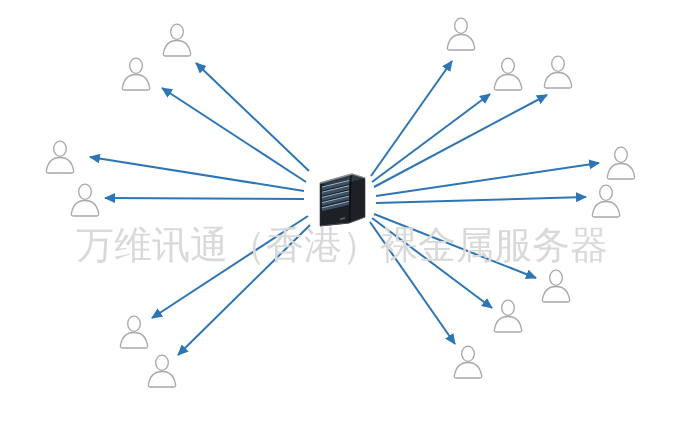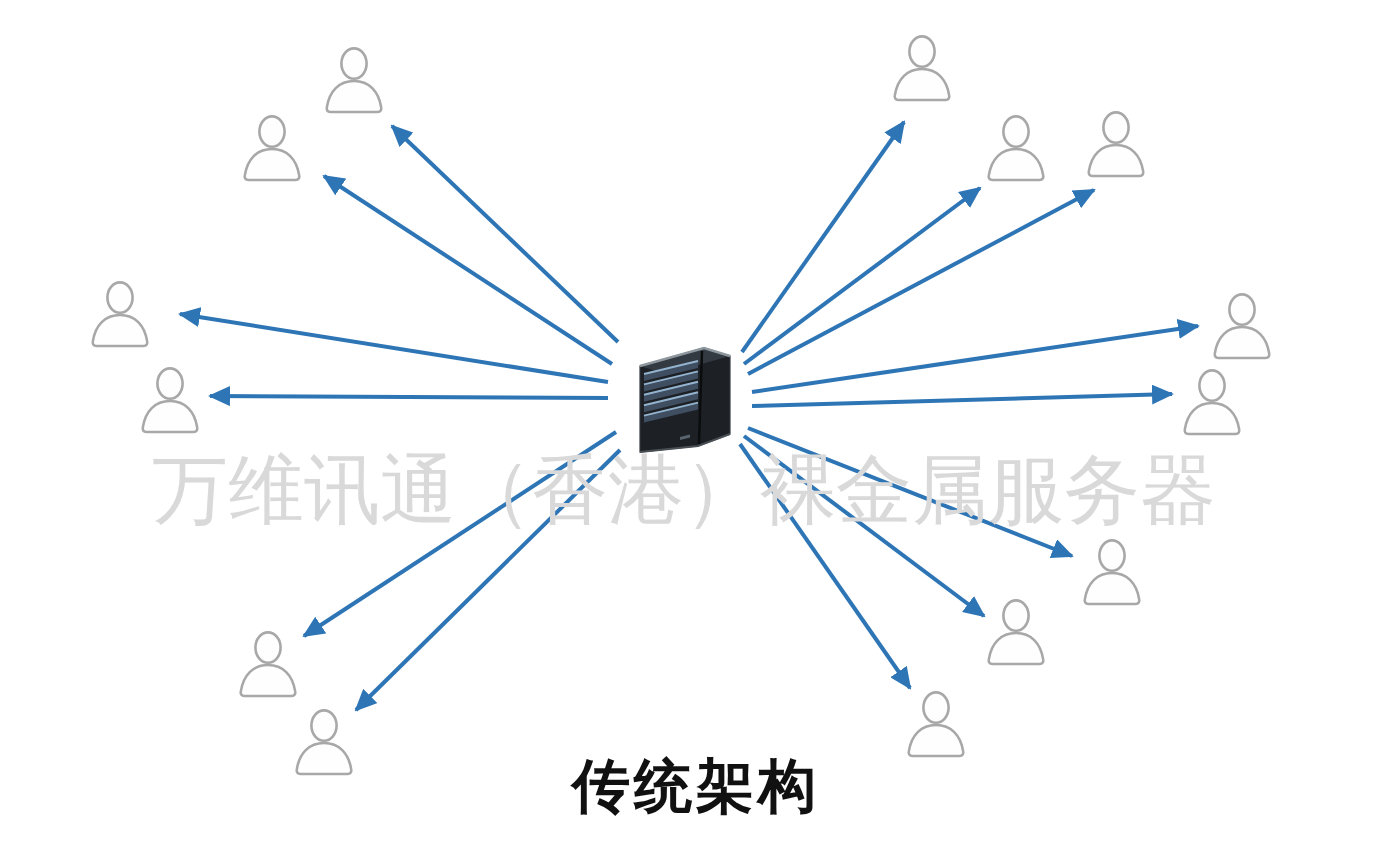--- a/index.html
+++ b/index.html
@@ -118,15 +118,14 @@
         <use href="#person-shape" x="493" y="299"></use>
         <use href="#person-shape" x="453" y="345"></use>
       </g>
     <g id="server-layer">
         <use href="#server-shape" x="318" y="171"></use>
       </g>
   </svg>
 
   <div class="watermark" style="color: rgb(217, 217, 217);">万维讯通（香港）裸金属服务器</div>
 
-  <div class="diagram-title">传统架构</div>
 
 </div>
 
 </body></html>

